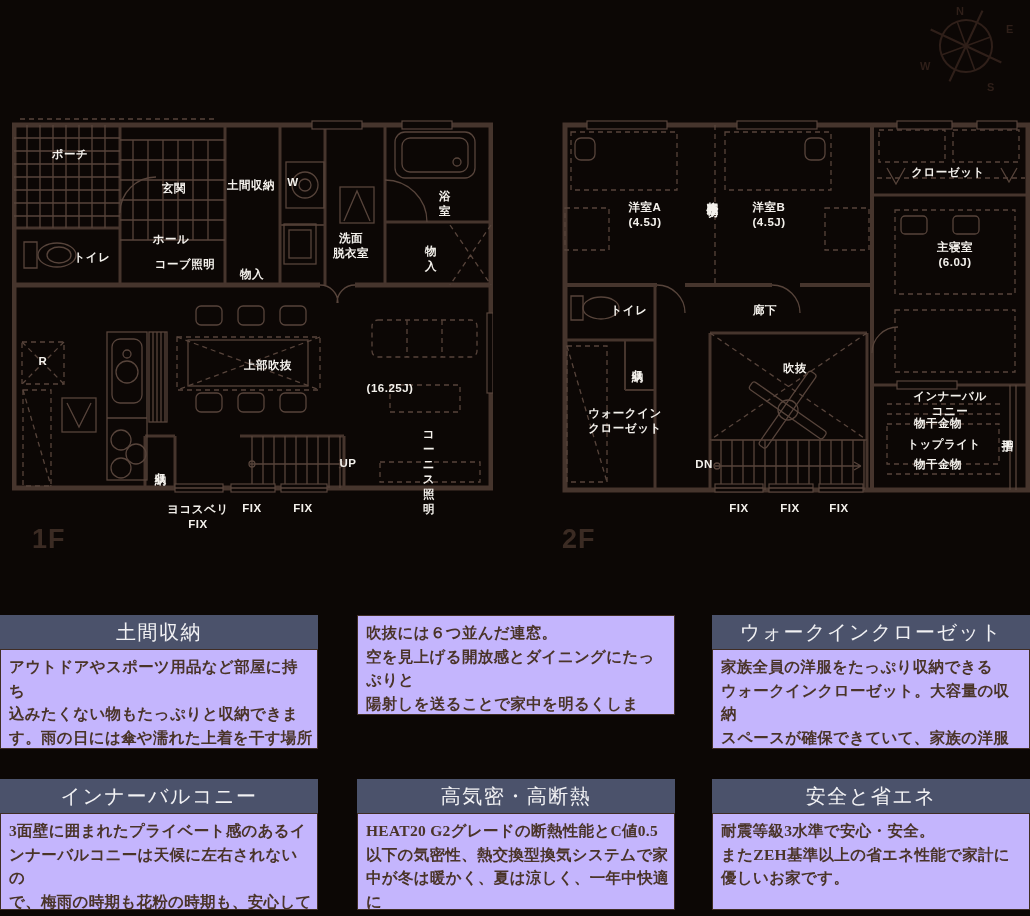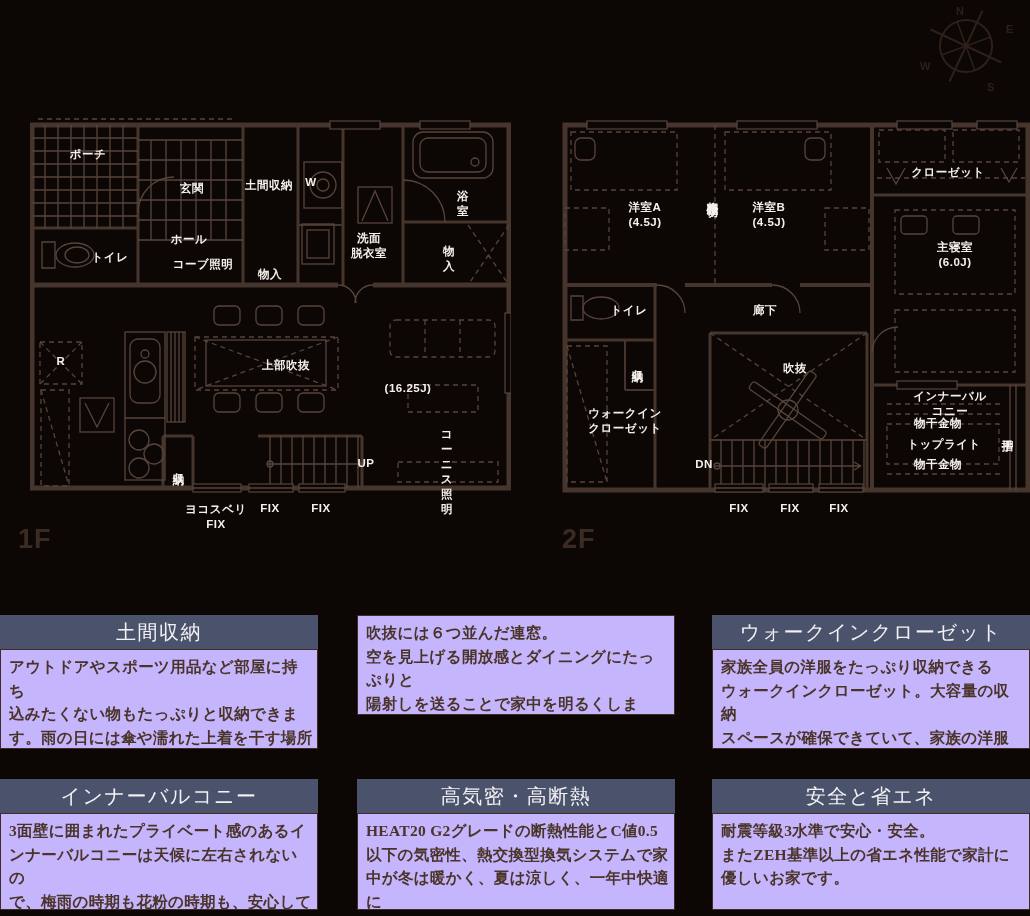--- a/index.html
+++ b/index.html
@@ -3,35 +3,35 @@
 <meta charset="utf-8">
 <style>
   html,body{margin:0;padding:0;background:#000;}
   #stage{
     position:relative;width:1030px;height:916px;overflow:hidden;
     background:#0c0705;
     font-family:"Liberation Sans",sans-serif;
   }
   
   .plan{position:absolute;}
-  #plan-1f{left:30px;top:118px;width:424px;height:410px;}
+  #plan-1f{left:12px;top:118px;width:424px;height:410px;}
   #plan-2f{left:557px;top:118px;width:473px;height:410px;}
   .plan svg{position:absolute;left:0;top:0;}
   .labels{position:absolute;left:0;top:0;width:100%;height:100%;}
   .plan-label{
     position:absolute;transform:translate(-50%,-50%);
     color:#f4f1ec;font-weight:bold;font-size:11.5px;line-height:1.3;
     letter-spacing:.5px;white-space:pre-line;text-align:center;
   }
   .plan-label.lg{font-size:13px;letter-spacing:.5px;}
   .plan-label.vertical{writing-mode:vertical-rl;text-orientation:upright;letter-spacing:1px;}
   .floor-label{
     position:absolute;color:#3b2b23;font-size:27px;font-weight:bold;letter-spacing:1px;
   }
-  #floor-label-1f{left:18px;top:524px;}
+  #floor-label-1f{left:32px;top:524px;}
   #floor-label-2f{left:562px;top:524px;}
   
   #compass{position:absolute;left:918px;top:4px;}
   
   .card{position:absolute;width:318px;}
   .card .hd{
     height:34px;background:#4b526b;color:#f2f2f4;text-align:center;
     line-height:34px;font-family:"Liberation Serif",serif;font-size:20px;letter-spacing:1.5px;
   }
   .card .bd{

